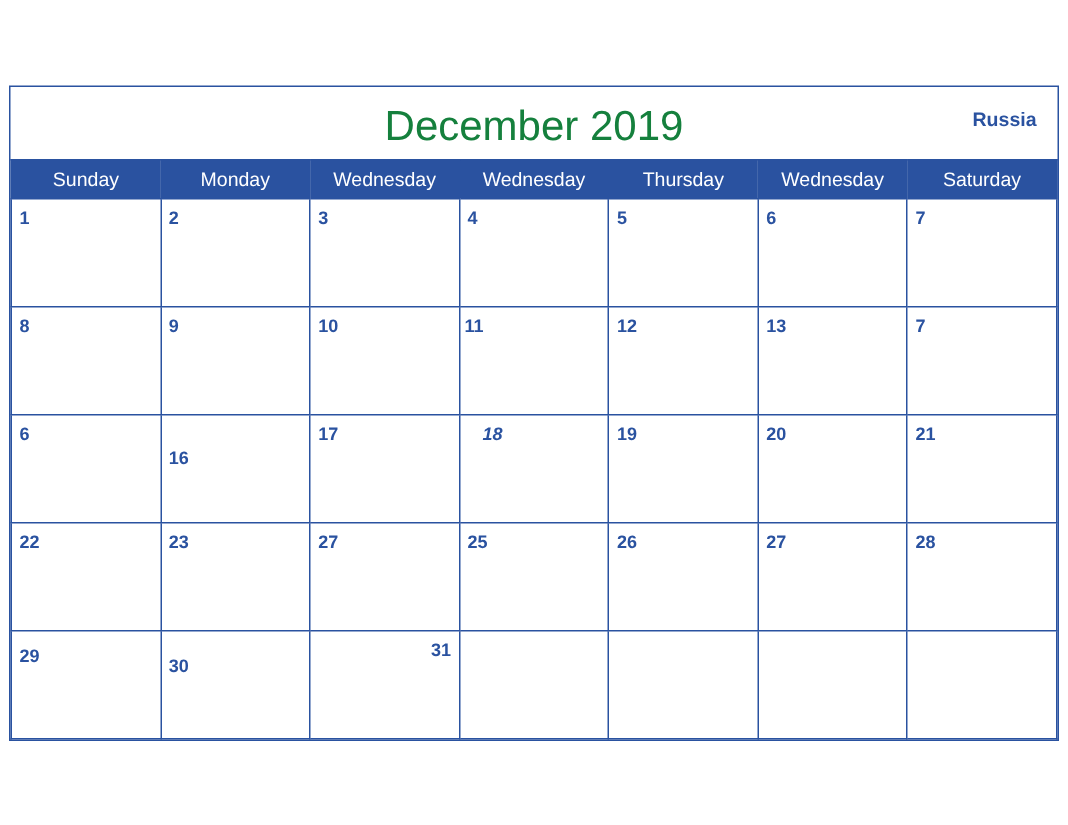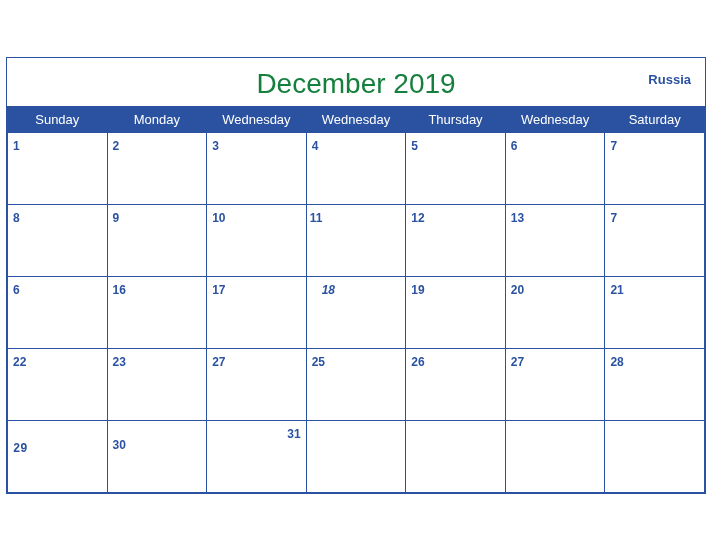--- a/index.html
+++ b/index.html
@@ -126,38 +126,38 @@
           <td style="height: 72px; vertical-align: top; padding: 3px 5px;"><span class="day-number">8</span></td>
           <td style="height: 72px; vertical-align: top; padding: 3px 5px;"><span class="day-number">9</span></td>
           <td style="height: 72px; vertical-align: top; padding: 3px 5px;"><span class="day-number">10</span></td>
           <td style="height: 72px; vertical-align: top; padding: 3px 3px; margin-left: 16px;"><span class="day-number">11</span></td>
           <td style="height: 72px; vertical-align: top; padding: 3px 5px;"><span class="day-number">12</span></td>
           <td style="height: 72px; vertical-align: top; padding: 3px 5px;"><span class="day-number">13</span></td>
           <td style="height: 72px; vertical-align: top; padding: 3px 5px;"><span class="day-number">7</span></td>
         </tr>
         <tr>
           <td style="height: 72px; vertical-align: top; padding: 3px 5px;"><span class="day-number">6</span></td>
-          <td style="height: 72px; vertical-align: top; padding: 3px 5px;"><span class="day-number">16</span></td>
+          <td style="height: 72px; vertical-align: top; padding: 19px 5px;"><span class="day-number">16</span></td>
           <td style="height: 72px; vertical-align: top; padding: 3px 5px;"><span class="day-number">17</span></td>
           <td style="height: 72px; vertical-align: top; padding: 3px 15px; font-style: italic;"><span class="day-number">18</span></td>
           <td style="height: 72px; vertical-align: top; padding: 3px 5px;"><span class="day-number">19</span></td>
           <td style="height: 72px; vertical-align: top; padding: 3px 5px;"><span class="day-number">20</span></td>
           <td style="height: 72px; vertical-align: top; padding: 3px 5px;"><span class="day-number">21</span></td>
         </tr>
         <tr>
           <td style="height: 72px; vertical-align: top; padding: 3px 5px;"><span class="day-number">22</span></td>
           <td style="height: 72px; vertical-align: top; padding: 3px 5px;"><span class="day-number">23</span></td>
           <td style="height: 72px; vertical-align: top; padding: 3px 5px;"><span class="day-number">27</span></td>
           <td style="height: 72px; vertical-align: top; padding: 3px 5px;"><span class="day-number">25</span></td>
           <td style="height: 72px; vertical-align: top; padding: 3px 5px;"><span class="day-number">26</span></td>
           <td style="height: 72px; vertical-align: top; padding: 3px 5px;"><span class="day-number">27</span></td>
           <td style="height: 72px; vertical-align: top; padding: 3px 5px; margin-left: 36px;"><span class="day-number">28</span></td>
         </tr>
         <tr>
-          <td style="height: 72px; vertical-align: top; padding: 18px 5px; font-family: Liberation Mono, monospace;"><span class="day-number">29</span></td>
+          <td style="height: 72px; vertical-align: top; padding: 7px 5px;"><span class="day-number">29</span></td>
           <td style="height: 72px; vertical-align: top; padding: 14px 5px;"><span class="day-number">30</span></td>
           <td style="height: 72px; vertical-align: top; padding: 3px 5px; text-align: right;"><span class="day-number">31</span></td>
           <td style="height: 72px; vertical-align: top; padding: 3px 5px;"></td>
           <td style="height: 72px; vertical-align: top; padding: 3px 5px;"></td>
           <td style="height: 72px; vertical-align: top; padding: 3px 5px;"></td>
           <td style="height: 72px; vertical-align: top; padding: 3px 5px;"></td>
         </tr>
       </tbody>
   </table>
 </div>

